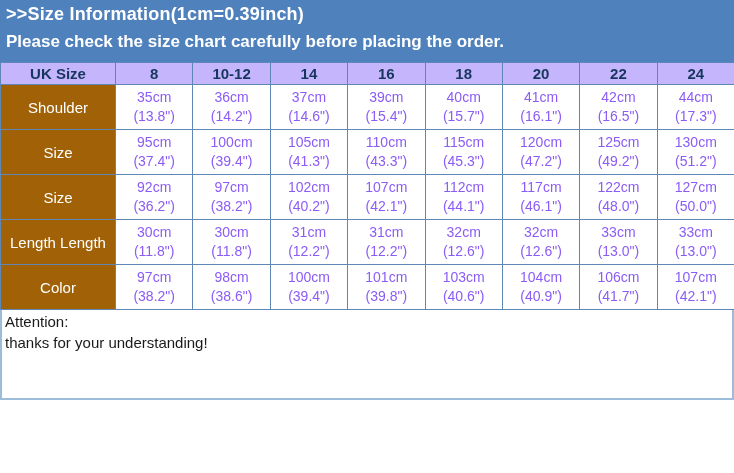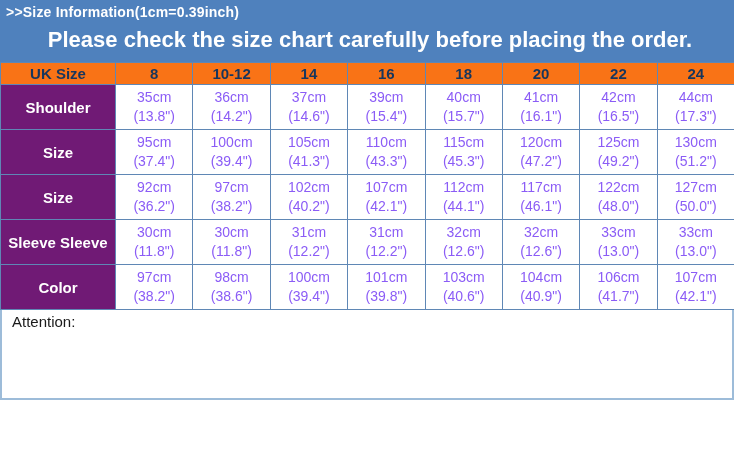--- a/index.html
+++ b/index.html
@@ -1,46 +1,46 @@
 <!DOCTYPE html>
 <html><head>
 <meta charset="utf-8">
 <style>
   * { box-sizing: border-box; margin: 0; padding: 0; }
   body { font-family: "Liberation Sans", sans-serif; background: #ffffff; }
   .page { width: 734px; height: 473px; background: #ffffff; overflow: hidden; }
 
   .banner { background: #4F81BD; color: #ffffff; height: 62px; padding: 4px 0 0 6px; }
-  .banner-line1 { font-size: 14px; font-weight: bold; letter-spacing: 0.2px; margin-bottom: 7px; }
-  .banner-line2 { font-size: 22px; font-weight: bold; text-align: center; }
+  .banner-line1 { font-size: 18px; font-weight: bold; letter-spacing: 0.2px; margin-bottom: 7px; }
+  .banner-line2 { font-size: 17px; font-weight: bold; }
 
   table.size-chart { width: 734px; border-collapse: collapse; table-layout: fixed; }
   th, td { border: 1px solid #5f87b5; text-align: center; vertical-align: middle; padding: 0; }
 
   tr.header-row th {
     background: #C6DCF0; color: #17365D;
     font-size: 15px; font-weight: bold; height: 52px; line-height: 19px;
   }
   tr.size-row th, tr.size-row td {
-    background: #f97316; color: #17365D;
+    background: #c4b5fd; color: #17365D;
     font-size: 15px; font-weight: bold; height: 22px;
   }
   tr.measure-row th {
-    background: #701a75; color: #ffffff;
-    font-size: 15px; font-weight: bold; height: 45px;
+    background: #a16207; color: #ffffff;
+    font-size: 15px; font-weight: normal; height: 45px;
   }
   tr.measure-row td {
     background: #ffffff; color: #8b5cf6;
     font-size: 14px; font-weight: normal; height: 45px; line-height: 19px;
   }
 
   .attention {
     height: 90px; background: #ffffff; color: #1a1a1a;
     border-left: 2px solid #9DBCD9; border-right: 2px solid #9DBCD9; border-bottom: 2px solid #9DBCD9;
-    padding: 2px 3px 0 10px; font-size: 15px; line-height: 20.5px;
+    padding: 2px 3px 0 3px; font-size: 15px; line-height: 20.5px;
   }
 </style>
 </head>
 <body>
 
 <div class="page">
 
   <div class="banner">
     <div class="banner-line1">&gt;&gt;Size Information(1cm=0.39inch)</div>
     <div class="banner-line2">Please check the size chart carefully before placing the order.</div>
@@ -168,21 +168,21 @@
             <div>122cm</div>
             <div>(48.0")</div>
           </td>
         <td>
             <div>127cm</div>
             <div>(50.0")</div>
           </td>
       </tr>
 
       <tr class="measure-row">
-        <th>Sleeve Sleeve</th>
+        <th>Length Length</th>
         <td>
             <div>30cm</div>
             <div>(11.8")</div>
           </td>
         <td>
             <div>30cm</div>
             <div>(11.8")</div>
           </td>
         <td>
             <div>31cm</div>
@@ -243,15 +243,16 @@
         <td>
             <div>107cm</div>
             <div>(42.1")</div>
           </td>
       </tr>
     </tbody>
   </table>
 
   <div class="attention">
     <div>Attention:</div>
+    <div>thanks for your understanding!</div>
   </div>
 
 </div>
 
 </body></html>

